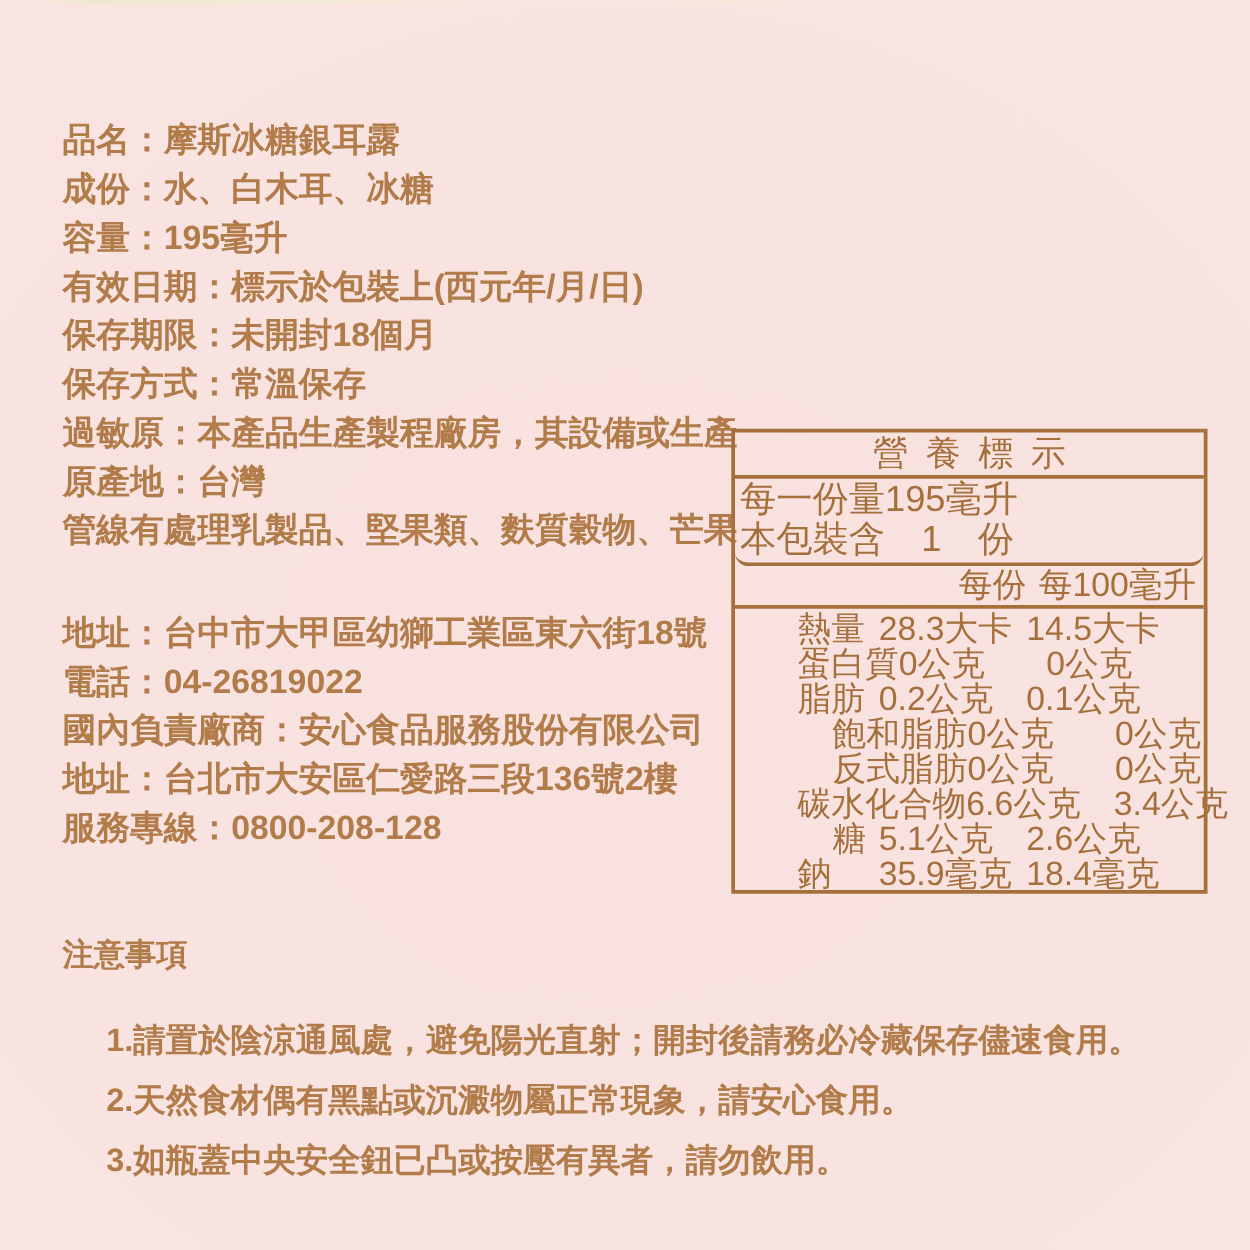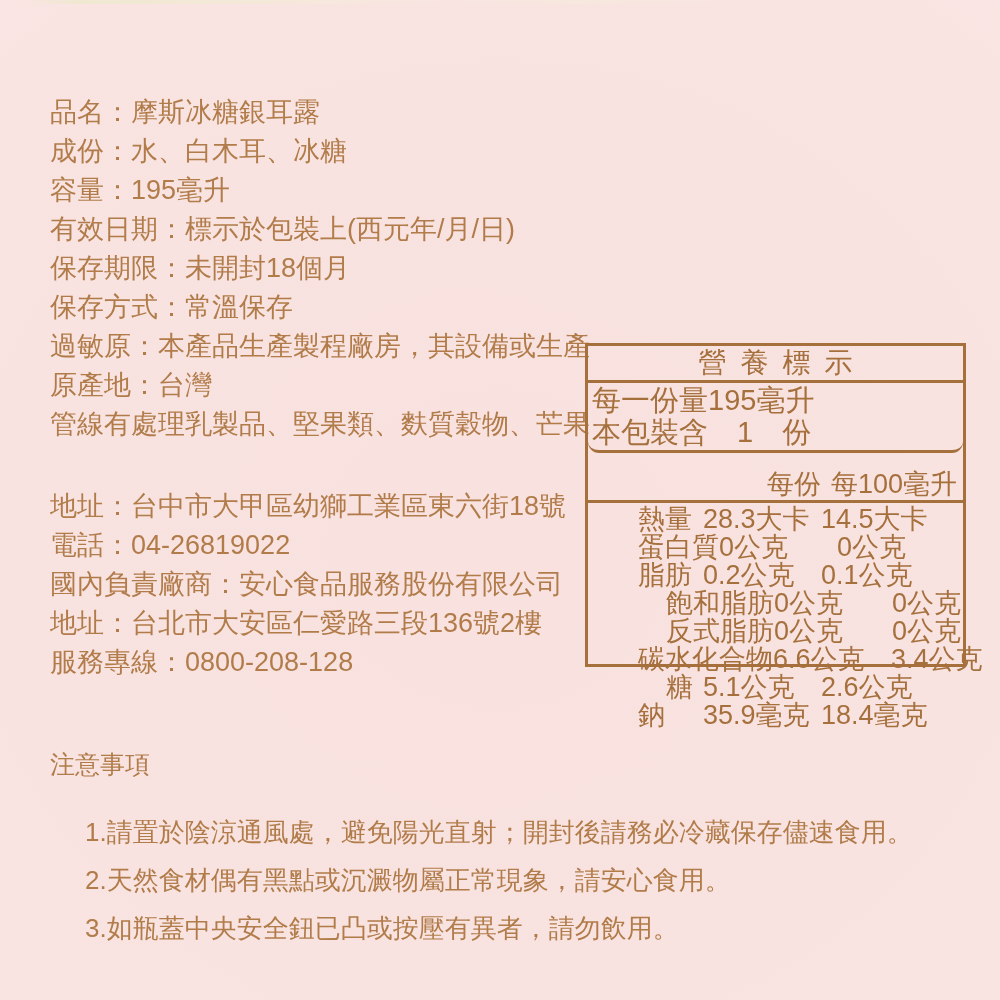--- a/index.html
+++ b/index.html
@@ -16,32 +16,32 @@
     height: 1000px;
     background: radial-gradient(ellipse 130% 120% at 50% 55%, #f8e1df 0%, #f9e4e2 55%, #fcedeb 100%);
     color: #b17c4a;
   }
   .top-edge {
     position: absolute;
     left: 0; top: 0;
     width: 100%; height: 4px;
     background: linear-gradient(90deg, rgba(238,233,206,0) 2%, rgba(238,233,206,0.85) 8%, rgba(244,238,215,0.5) 32%, rgba(244,238,215,0) 45%, rgba(244,238,215,0.45) 58%, rgba(244,238,215,0) 72%);
   }
-  .txt-block { position: absolute; left: 50px; white-space: nowrap; }
+  .txt-block { position: absolute; left: 50px; white-space: nowrap; font-weight: bold; }
   .info-block { top: 93px; font-size: 27px; line-height: 39px; }
   .mfr-block  { top: 487px; font-size: 27px; line-height: 39px; }
   .notes-block { top: 748px; font-size: 26px; }
   .notes-title { font-size: 25px; line-height: 32px; margin-bottom: 28px; }
   .note-item { line-height: 48px; margin-left: 35px; }
 
   
   .nutrition {
     position: absolute;
     left: 585px; top: 343px;
-    width: 381px; height: 324px;
+    width: 381px; height: 372px;
     box-sizing: border-box;
     border: 3px solid #a6703d;
     color: #a6703d;
     background: transparent;
   }
   .nt-title {
     height: 34px;
     line-height: 34px;
     text-align: center;
     font-size: 28px;
@@ -59,21 +59,20 @@
     border-radius: 11px;
   }
   .nt-colheads {
     display: grid;
     grid-template-columns: 1fr 118px 136px;
     border-bottom: 3px solid #a6703d;
     height: 31px;
     line-height: 31px;
     font-size: 27px;
     padding: 0 6px 0 4px;
-    margin-top: 16px;
   }
   .nt-colheads .col { text-align: right; white-space: nowrap; }
   .nt-rows { padding: 2px 6px 0 4px; margin-left: 46px; }
   .nutrient-row {
     display: grid;
     grid-template-columns: 1fr 118px 136px;
     font-size: 27px;
     line-height: 28px;
     height: 28px;
   }

